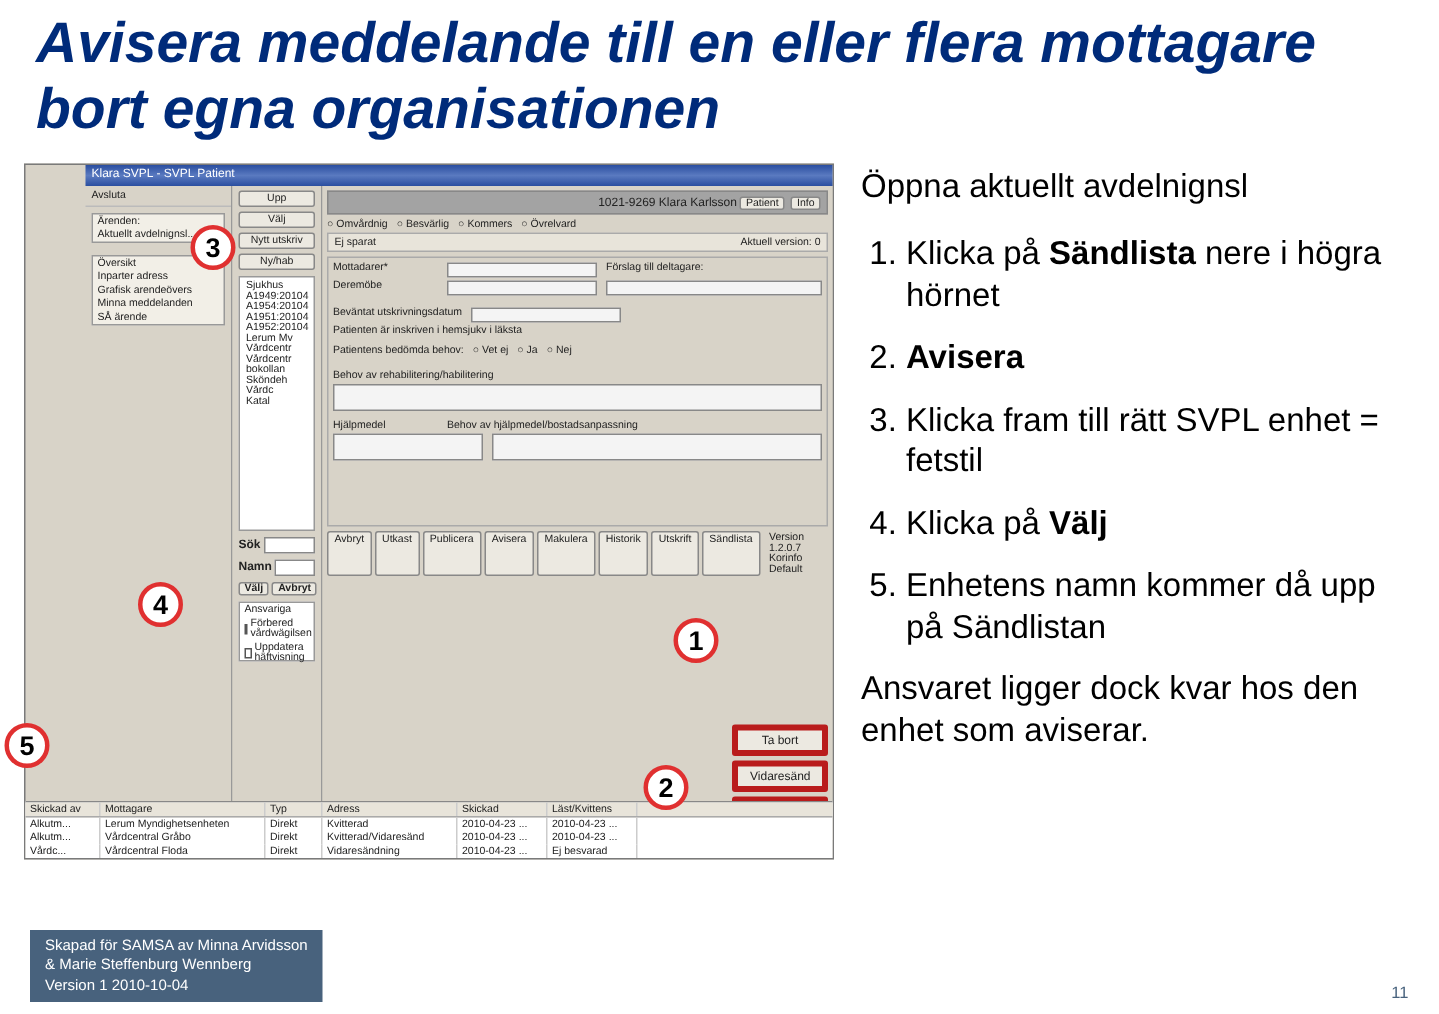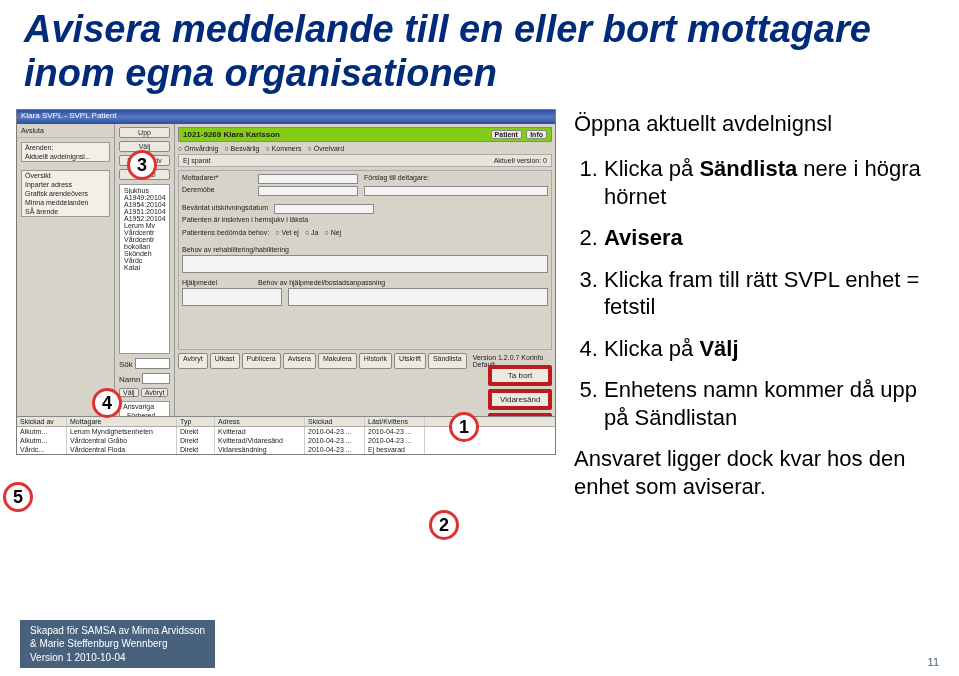--- a/index.html
+++ b/index.html
@@ -21,26 +21,27 @@
   }
   .content-row {
     display: flex;
     padding: 10px 16px 0 16px;
     gap: 18px;
   }
   
   .shot {
     position: relative;
     width: 540px;
-    height: 346px;
+    height: 464px;
     background: #d8d3c8;
     border: 1px solid #7a7a7a;
     font-size: 8px;
     color: #222;
     flex-shrink: 0;
+    padding-left: 40px;
   }
   .shot .titlebar {
     height: 14px;
     background: linear-gradient(#2a4ea0, #5a7ac0 50%, #2a4ea0);
     color: #fff;
     font-size: 8px;
     padding: 1px 4px;
   }
   .shot .menubar {
     height: 12px;
@@ -88,21 +89,22 @@
     border: 1px solid #999;
     height: 170px;
     font-size: 7px;
     padding: 2px;
   }
   .tree .line { white-space: nowrap; overflow: hidden; padding: 0 2px; }
   .searchrow {
     margin: 4px;
     display: flex;
     gap: 2px;
-    align-items: flex-end;
+    align-items: flex-start;
+    font-weight: bold;
   }
   .searchrow .field {
     background: #fff; border: 1px solid #888; height: 11px; flex: 1;
   }
   .searchrow .sbtn {
     background: #ece9e1; border: 1px solid #888; font-size: 7px;
     padding: 0 3px; border-radius: 2px;
   }
   .ansvar {
     margin: 4px;
@@ -114,27 +116,26 @@
   .ansvar .line { padding: 1px 3px; display: flex; align-items: center; gap: 2px; }
   .chk { display: inline-block; width: 7px; height: 7px; border: 1px solid #555; background: #fff; }
   
   .rightcol {
     flex: 1;
     background: #d8d3c8;
     position: relative;
   }
   .patientbar {
     margin: 3px;
-    background: #84cc16;
+    background: #a3a3a3;
     border: 1px solid #888;
     padding: 2px 4px;
     font-size: 8px;
     display: flex;
-    justify-content: space-between;
-    font-weight: bold;
+    justify-content: flex-end;
   }
   .patientbar .pbtns span {
     display: inline-block;
     background: #ece9e1;
     border: 1px solid #888;
     font-size: 7px;
     padding: 0 3px;
     border-radius: 2px;
     margin-left: 2px;
   }
@@ -274,21 +275,21 @@
   }
   .pagenum {
     color: #48627d;
     font-size: 11px;
   }
   b { font-weight: bold; }
 </style>
 </head>
 <body>
 
-<h1 class="slide-title">Avisera meddelande till en eller bort mottagare inom egna organisationen</h1>
+<h1 class="slide-title">Avisera meddelande till en eller flera mottagare bort egna organisationen</h1>
 
 <div class="content-row">
 
   <div class="shot">
     <div class="titlebar">Klara SVPL - SVPL Patient</div>
     <div class="cols">
 
       <div class="leftcol">
         <div class="hdr">Avsluta</div>
         <div class="inset">

